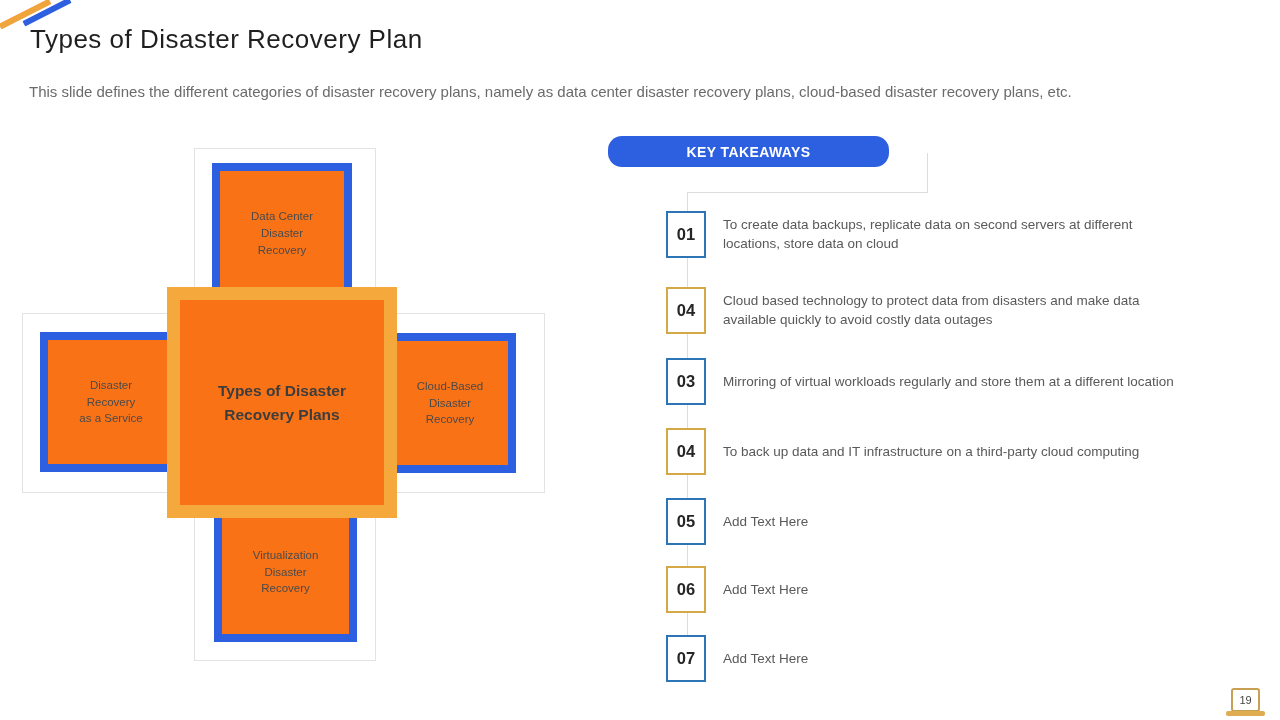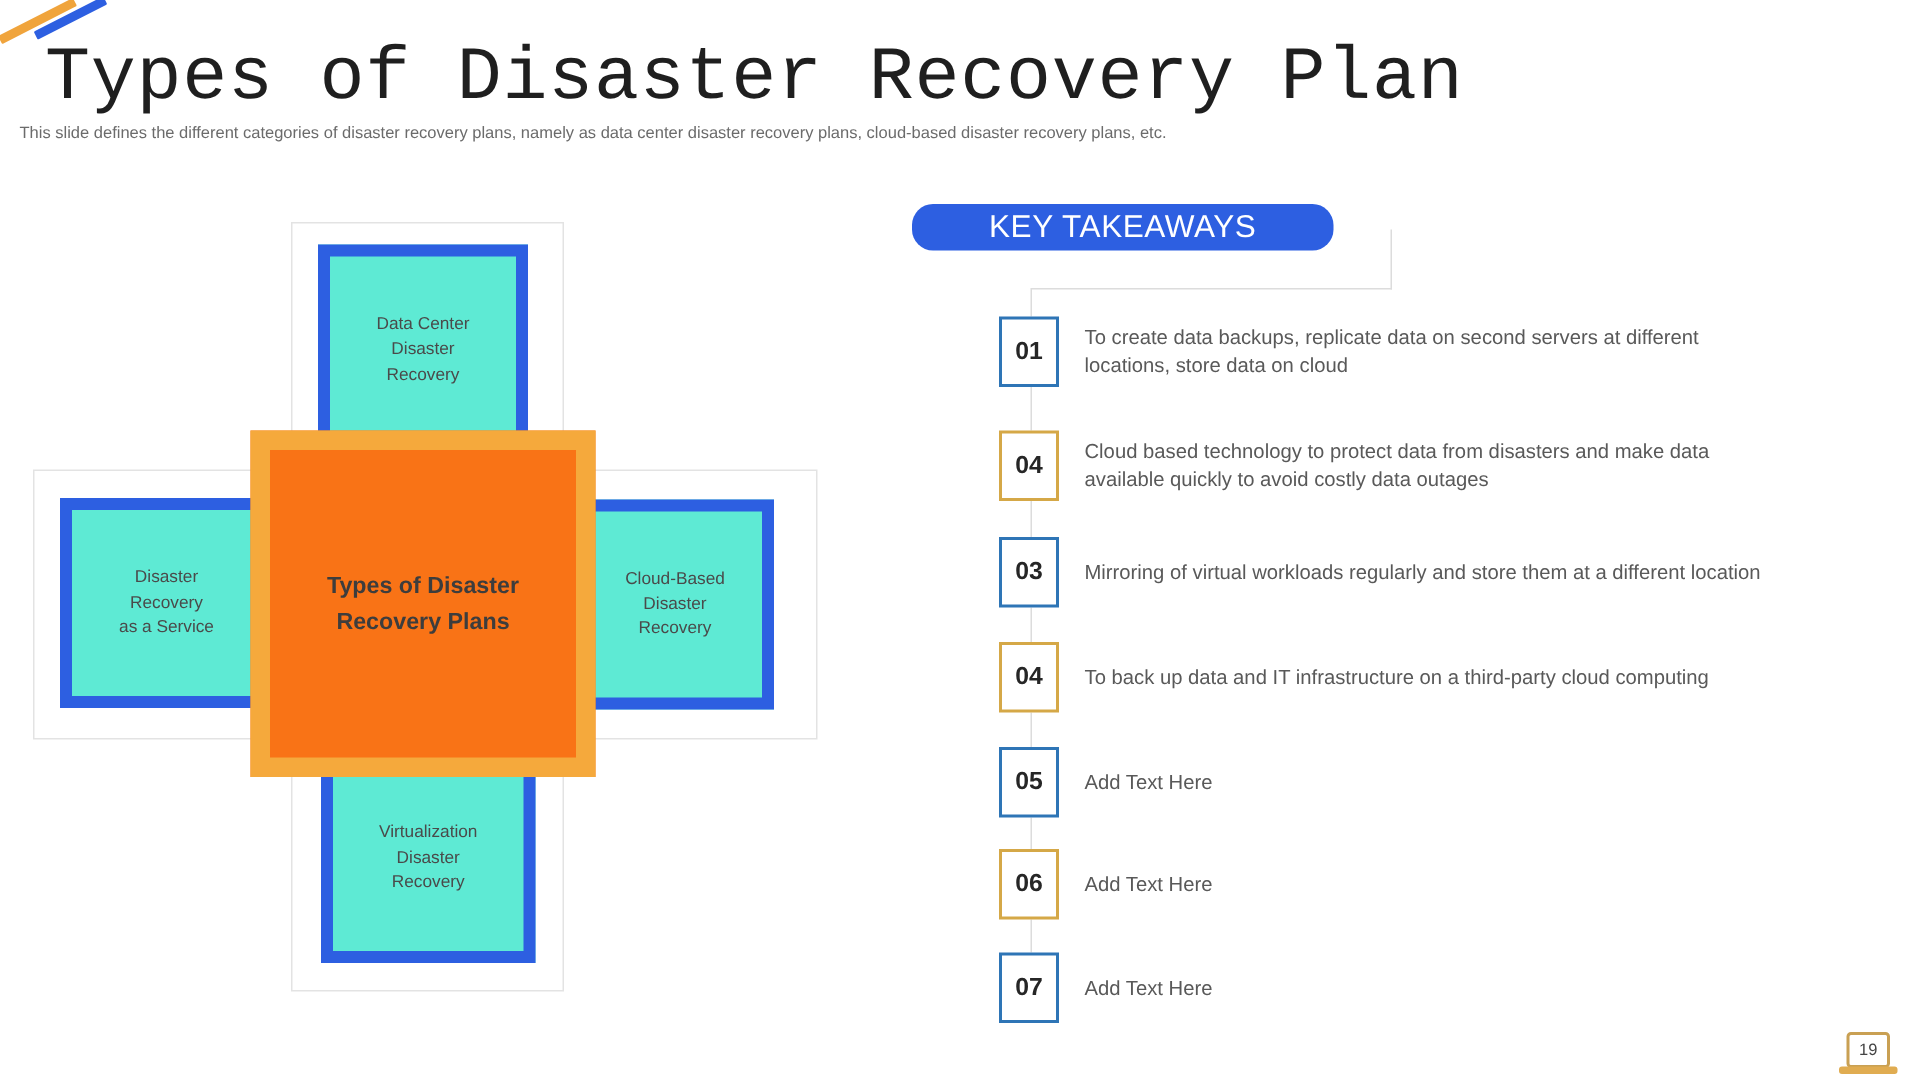--- a/index.html
+++ b/index.html
@@ -6,49 +6,49 @@
   .slide {
     position:relative; width:1280px; height:720px; background:#ffffff;
     font-family:"Liberation Sans", sans-serif; overflow:hidden; margin:0 auto;
   }
   
   .decor { position:absolute; height:6px; border-radius:1px; }
   .decor.orange { left:-3px; top:11px; width:56px; background:#F0A43C; transform:rotate(-27deg); }
   .decor.blue   { left:21px; top:9px;  width:52px; background:#2D5FE1; transform:rotate(-27deg); }
 
   
-  .title { position:absolute; left:30px; top:24px; font-size:50px; font-weight:400; color:#1f1f1f; letter-spacing:0.5px;font-family:Liberation Mono, monospace; }
-  .subtitle { position:absolute; left:13px; top:83px; font-size:11px; color:#6b6b6b; }
+  .title { position:absolute; left:30px; top:24px; font-size:26px; font-weight:400; color:#1f1f1f; letter-spacing:0.5px; }
+  .subtitle { position:absolute; left:29px; top:83px; font-size:15px; color:#6b6b6b; }
 
   
   .frame { position:absolute; border:1px solid #E3E3E3; background:transparent; }
   .frame.vert  { left:194px; top:148px; width:180px; height:511px; }
   .frame.horiz { left:22px;  top:313px; width:521px; height:178px; }
 
   
   .blue-box {
-    position:absolute; box-sizing:border-box; border:8px solid #2D5FE1; background:#5eead4;
+    position:absolute; box-sizing:border-box; border:8px solid #2D5FE1; background:#f97316;
     display:flex; align-items:center; justify-content:center; text-align:center;
     font-size:11.5px; color:#4a4a4a; line-height:1.45; white-space:pre-line; z-index:1;
   }
   .blue-box.top    { left:212px; top:163px; width:140px; height:141px; }
   .blue-box.left   { left:40px;  top:332px; width:142px; height:140px; }
   .blue-box.right  { left:384px; top:333px; width:132px; height:140px; }
   .blue-box.bottom { left:214px; top:502px; width:143px; height:140px; }
   .center-box {
     position:absolute; left:167px; top:287px; width:230px; height:231px; box-sizing:border-box;
     border:13px solid #F5A93C; background:#f97316; z-index:2;
     display:flex; align-items:center; justify-content:center; text-align:center;
     font-weight:bold; font-size:15.5px; color:#3d3d3d; line-height:1.5; white-space:pre-line;
   }
 
   
   .kt-pill {
     position:absolute; left:608px; top:136px; width:281px; height:31px; background:#2D5FE1;
-    border-radius:14px; color:#ffffff; font-weight:normal; font-size:21px; letter-spacing:0.4px;
+    border-radius:14px; color:#ffffff; font-weight:bold; font-size:14px; letter-spacing:0.4px;
     display:flex; align-items:center; justify-content:center; z-index:2;
   }
   .kt-line { position:absolute; background:#DCDCDC; z-index:0; }
   .kt-line.h  { left:688px; top:192px; width:240px; height:1px; }
   .kt-line.v1 { left:927px; top:153px; width:1px; height:40px; }
   .kt-line.v2 { left:687px; top:192px; width:1px; height:466px; }
 
   .kt-item { position:absolute; left:666px; height:40px; display:flex; align-items:center; z-index:1; }
   #item1{top:214px} #item2{top:290px} #item3{top:361px} #item4{top:431px}
   #item5{top:501px} #item6{top:569px} #item7{top:638px}

